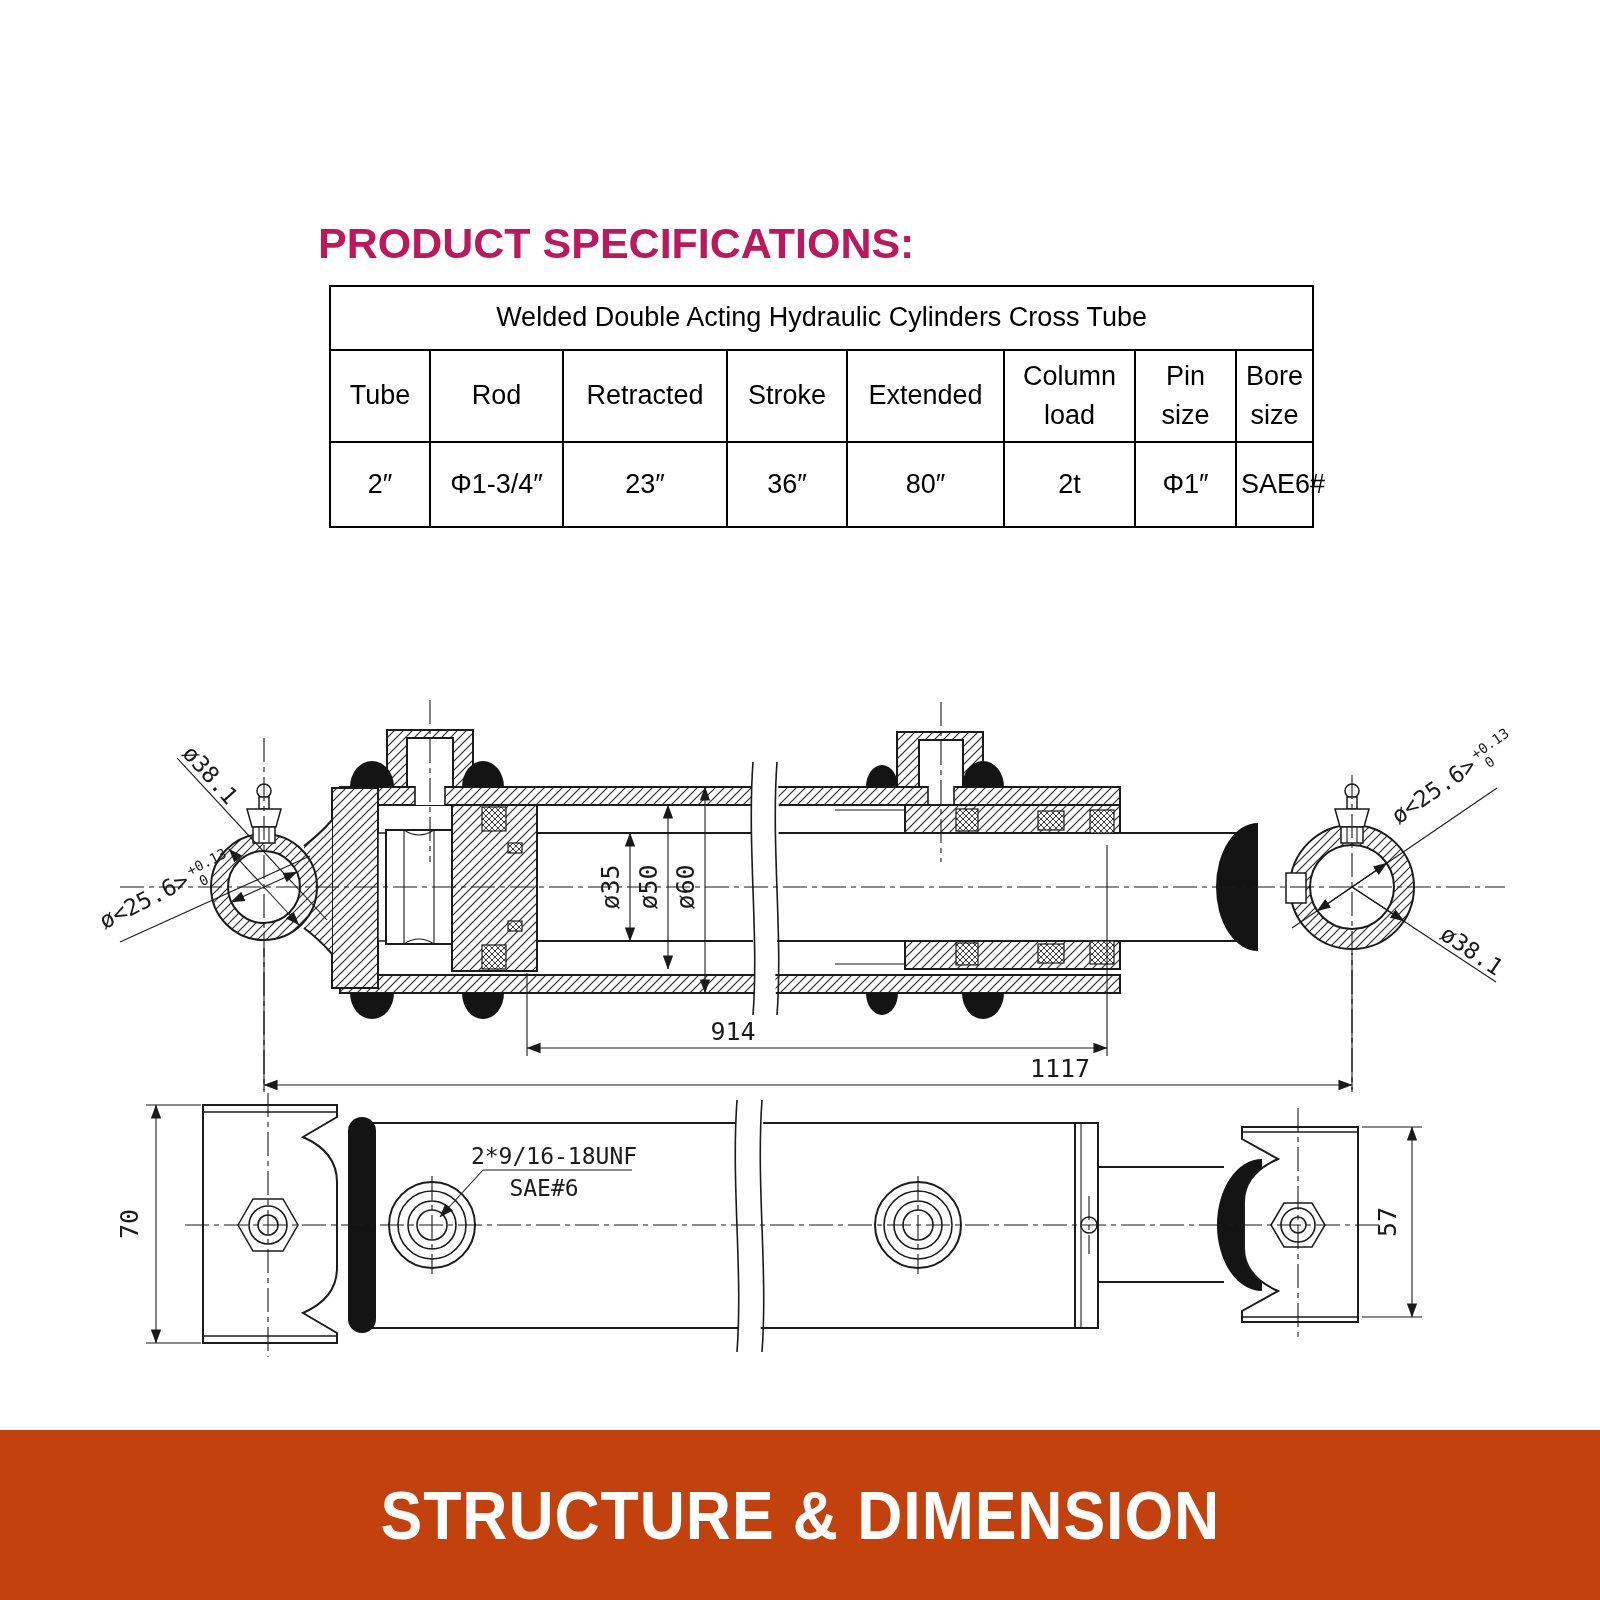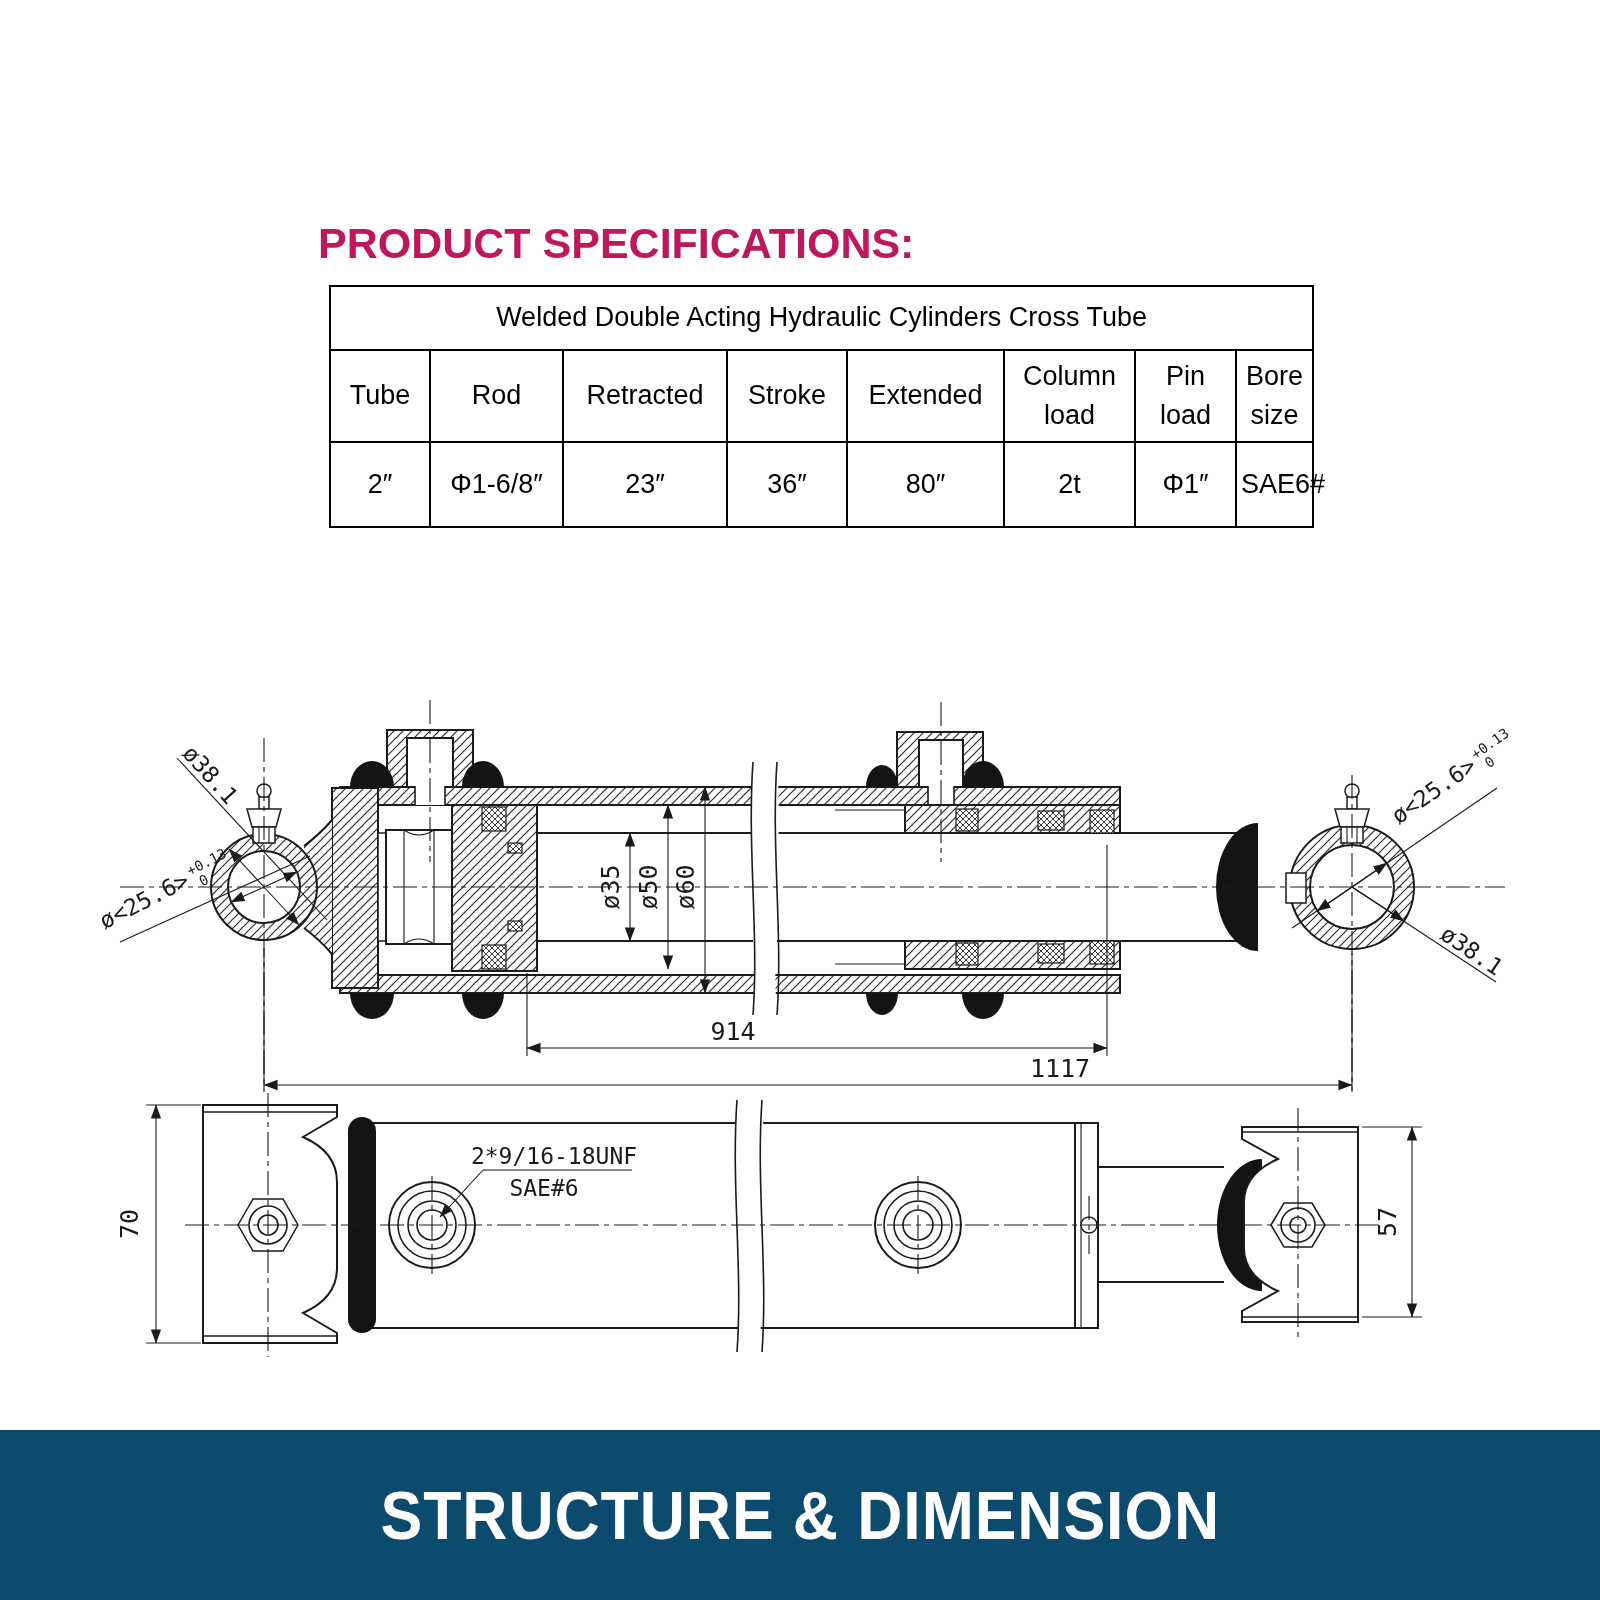--- a/index.html
+++ b/index.html
@@ -33,21 +33,21 @@
   .thin{fill:none;stroke:#1b1b1b;stroke-width:1.1;}
   .med{fill:none;stroke:#1b1b1b;stroke-width:1.6;}
   .cl{fill:none;stroke:#1b1b1b;stroke-width:1.1;stroke-dasharray:24 5 5 5;}
   .blk{fill:#141414;stroke:none;}
   .wht{fill:#ffffff;stroke:none;}
   text.dim{font-family:"DejaVu Sans Mono",monospace;font-size:23px;fill:#1a1a1a;}
   text.dim2{font-family:"DejaVu Sans Mono",monospace;font-size:25px;fill:#1a1a1a;}
   text.tol{font-family:"DejaVu Sans Mono",monospace;font-size:14px;fill:#1a1a1a;}
   .footer{
     position:absolute;left:0;top:1430px;width:1600px;height:170px;
-    background:#0c4a6e;display:flex;align-items:center;justify-content:center;
+    background:#c2410c;display:flex;align-items:center;justify-content:center;
   }
   .footer span{
     color:#ffffff;font-size:68px;font-weight:bold;white-space:nowrap;
     transform:scaleX(0.92);letter-spacing:1px;
   }
 </style>
 </head>
 <body>
 
 <div class="heading">PRODUCT SPECIFICATIONS:</div>
@@ -67,26 +67,26 @@
       <tr class="trow-title">
     <td colspan="8">Welded Double Acting Hydraulic Cylinders Cross Tube</td>
   </tr>
   <tr class="trow-head">
     <td>Tube</td>
     <td>Rod</td>
     <td>Retracted</td>
     <td>Stroke</td>
     <td>Extended</td>
     <td>Column load</td>
-    <td>Pin load</td>
+    <td>Pin size</td>
     <td>Bore size</td>
   </tr>
   <tr class="trow-val">
     <td>2″</td>
-    <td>Φ1-6/8″</td>
+    <td>Φ1-3/4″</td>
     <td>23″</td>
     <td>36″</td>
     <td>80″</td>
     <td>2t</td>
     <td>Φ1″</td>
     <td>SAE6#</td>
   </tr>
 </tbody>
   </table>
 

